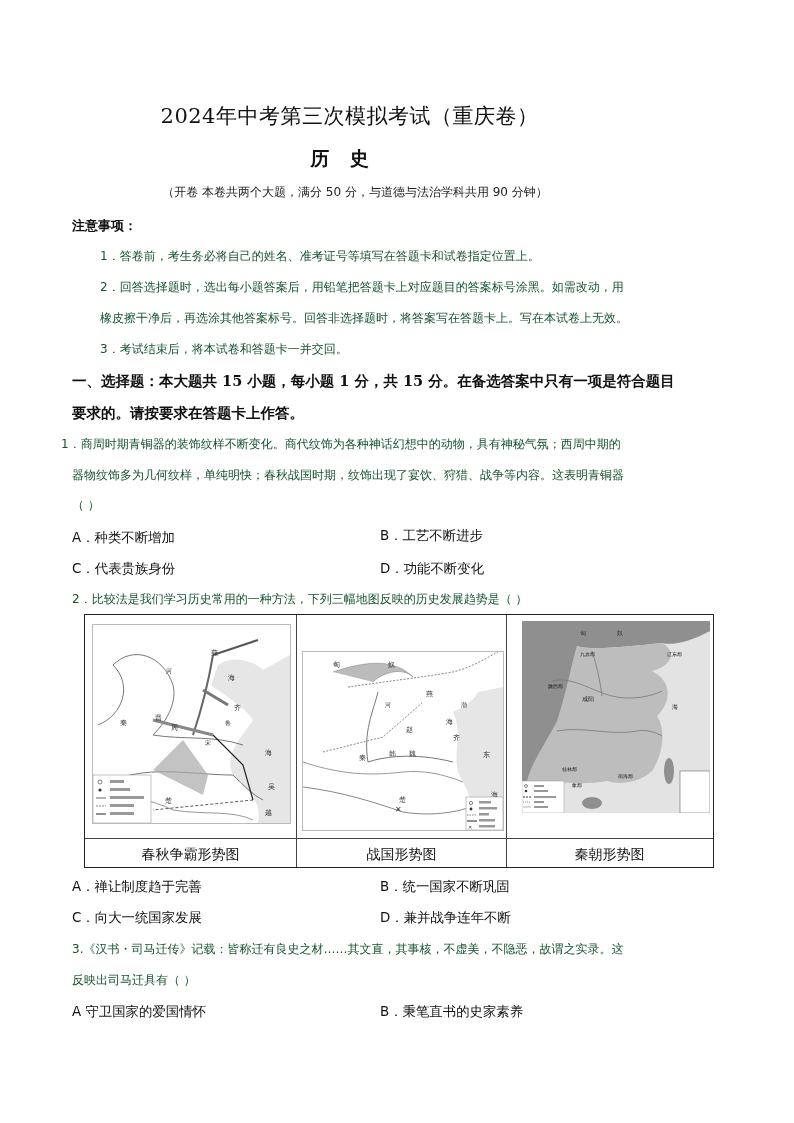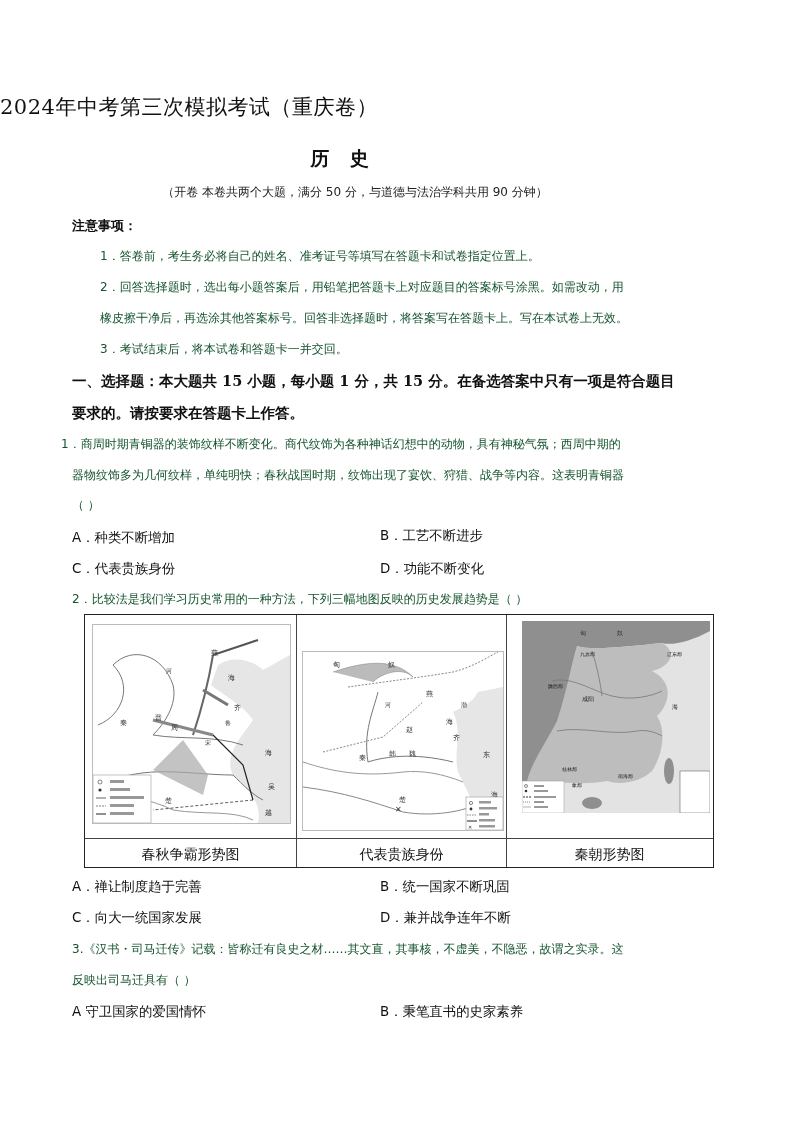--- a/index.html
+++ b/index.html
@@ -1,19 +1,19 @@
 <!DOCTYPE html>
 <html><head>
 <meta charset="utf-8">
 <style>
   html, body { margin: 0; padding: 0; background: #ffffff; }
   body { width: 794px; height: 1123px; position: relative; overflow: hidden;
          font-family: "DejaVu Sans", "Liberation Sans", sans-serif; color: #111; }
   .abs { position: absolute; white-space: nowrap; }
-  .title { left: 0; width: 699px; top: 93px; 
+  .title { left: 0; width: 699px; top: 102px; text-align: center;
            font-family: "DejaVu Serif", "Liberation Serif", serif; font-size: 21px; letter-spacing: 0.5px; }
   .subject { left: 0; width: 679px; top: 146px; text-align: center; font-weight: bold;
              font-family: "DejaVu Serif", "Liberation Serif", serif; font-size: 19px; word-spacing: 14px; }
   .subnote { left: 0; width: 710px; top: 184px; text-align: center; font-size: 12px; color: #222; }
   .notes-head { left: 72px; top: 217px; font-size: 13px; font-weight: bold; }
   .line { font-size: 12px; line-height: 16px; color: #14532d; }
   .bold-line { font-size: 14.5px; font-weight: bold; font-family: "DejaVu Serif", "Liberation Serif", serif; }
   .opt { font-size: 13.4px; }
   .maps-table { position: absolute; left: 84px; top: 614px; width: 630px; height: 254px;
                 border: 1.5px solid #222; box-sizing: border-box; }
@@ -132,21 +132,21 @@
         <line x1="164" y1="163" x2="174" y2="163" stroke="#888" stroke-dasharray="1.5,1"></line>
         <line x1="164" y1="169" x2="174" y2="169" stroke="#444" stroke-width="1.2"></line>
         <text x="165" y="177" font-size="5" fill="#333">✕</text>
         <rect x="176" y="149" width="12" height="2.5" fill="#999"></rect>
         <rect x="176" y="155" width="18" height="2.5" fill="#999"></rect>
         <rect x="176" y="161" width="10" height="2.5" fill="#999"></rect>
         <rect x="176" y="167" width="16" height="2.5" fill="#999"></rect>
         <rect x="176" y="173" width="16" height="2.5" fill="#999"></rect>
       </svg>
     </div>
-    <div class="caption">代表贵族身份</div>
+    <div class="caption">战国形势图</div>
   </div>
 
   <div class="col" style="left:421px; width:206px;">
     <div class="map-box" style="left:15px; top:6px; width:188px; height:192px; background:#e3e3e3;">
       <svg width="188" height="192" viewBox="0 0 188 192">
         <rect width="188" height="192" fill="#e3e3e3"></rect>
 
         <path d="M0 0 L188 0 L188 10 C170 20 150 25 140 22 C110 25 70 30 55 25 C50 60 40 100 30 130 C20 150 10 170 0 192 Z" fill="#8f8f8f"></path>
 
         <path d="M55 25 C70 30 110 25 140 22 C155 30 150 45 130 50 C150 60 150 80 135 95 C145 110 140 135 130 150 C120 160 100 165 85 160 C60 165 30 160 5 160 C10 140 25 120 35 100 C45 70 50 40 55 25 Z" fill="#bdbdbd"></path>

